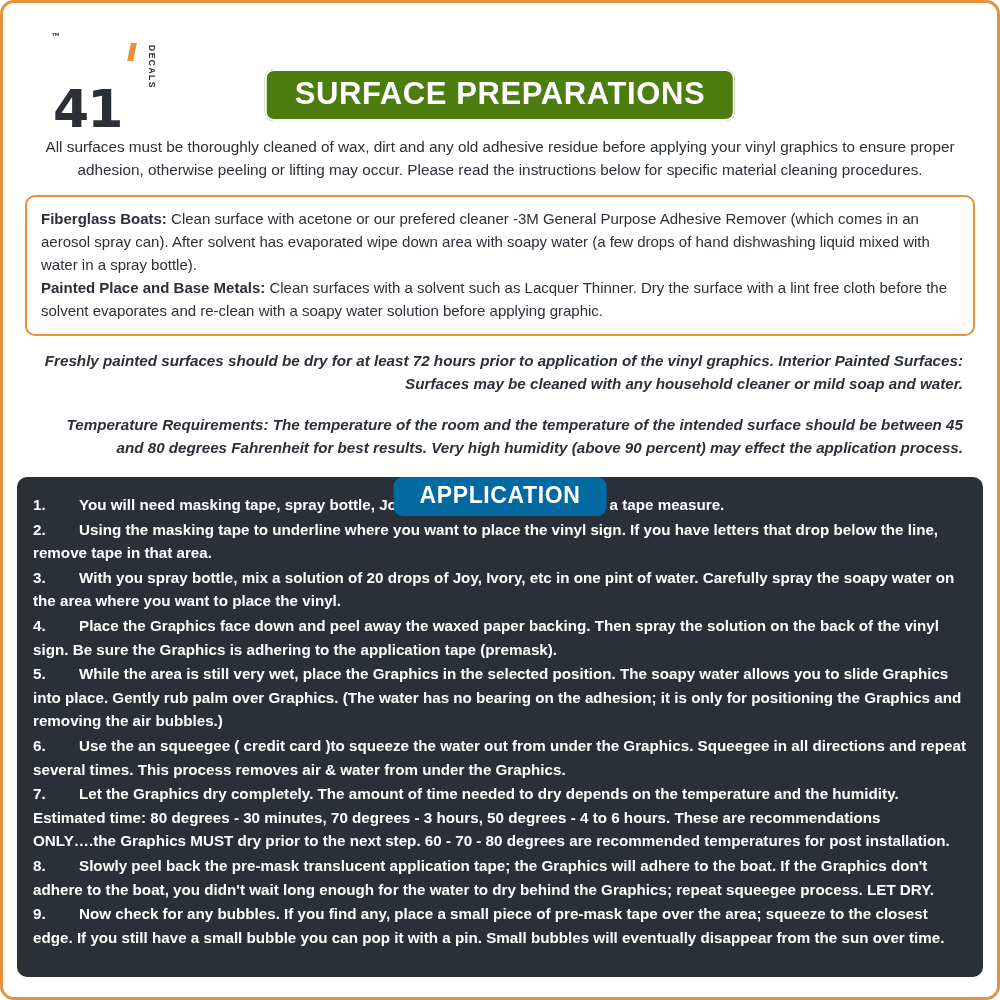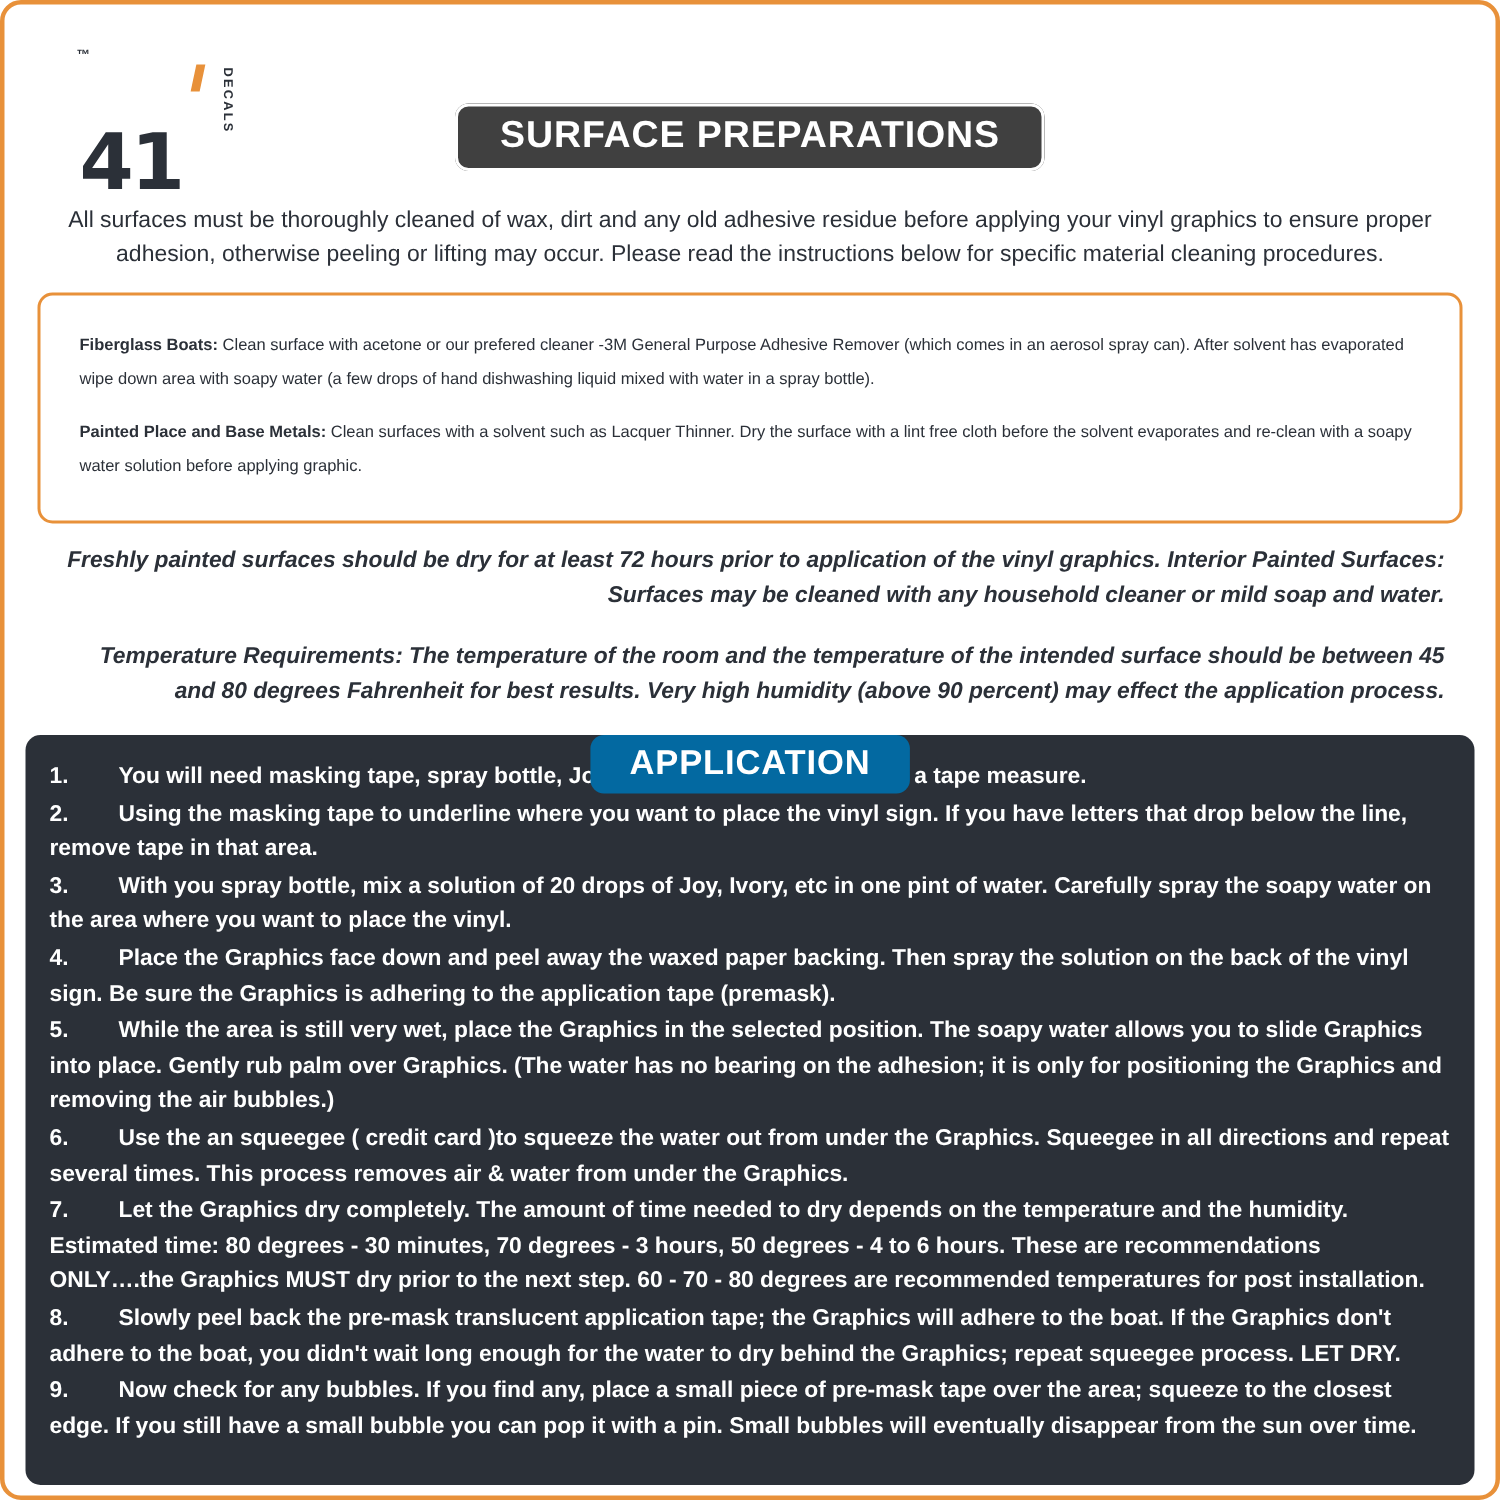--- a/index.html
+++ b/index.html
@@ -77,25 +77,25 @@
     height: 18px;
     background: #e8913a;
     transform: skewX(-12deg);
   }
 
   .banner {
     position: absolute;
     left: 50%;
     transform: translateX(-50%);
     top: 66px;
-    background: #404040;
+    background: #4d7c0f;
     color: #ffffff;
     border-radius: 9px;
     padding: 7px 30px 9px 30px;
-    font-size: 25px;
+    font-size: 31px;
     font-weight: bold;
     letter-spacing: 0.6px;
     white-space: nowrap;
     box-shadow: 0 0 0 2px #ffffff inset;
   }
 
   
   .intro {
     margin: 14px 24px 0 24px;
     font-size: 15.3px;
@@ -105,23 +105,23 @@
   }
 
   
   .material-box {
     margin: 14px 22px 0 22px;
     border: 2px solid #e8913a;
     border-radius: 10px;
     padding: 10px 14px 12px 14px;
   }
   .material-p {
-    font-size: 11px;
+    font-size: 15px;
     line-height: 23px;
-    margin: 12px;
+    margin: 0;
   }
   .material-p b {
     font-weight: bold;
   }
 
   
   .note {
     margin: 13px 34px 0 34px;
     font-style: italic;
     font-size: 15.2px;

